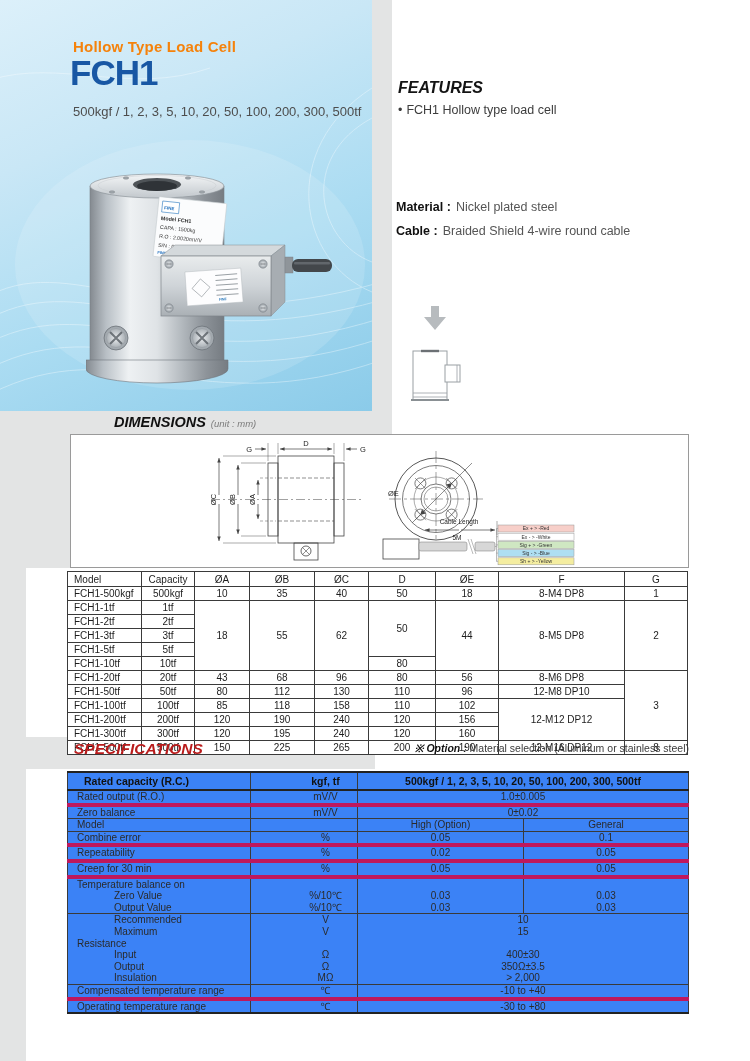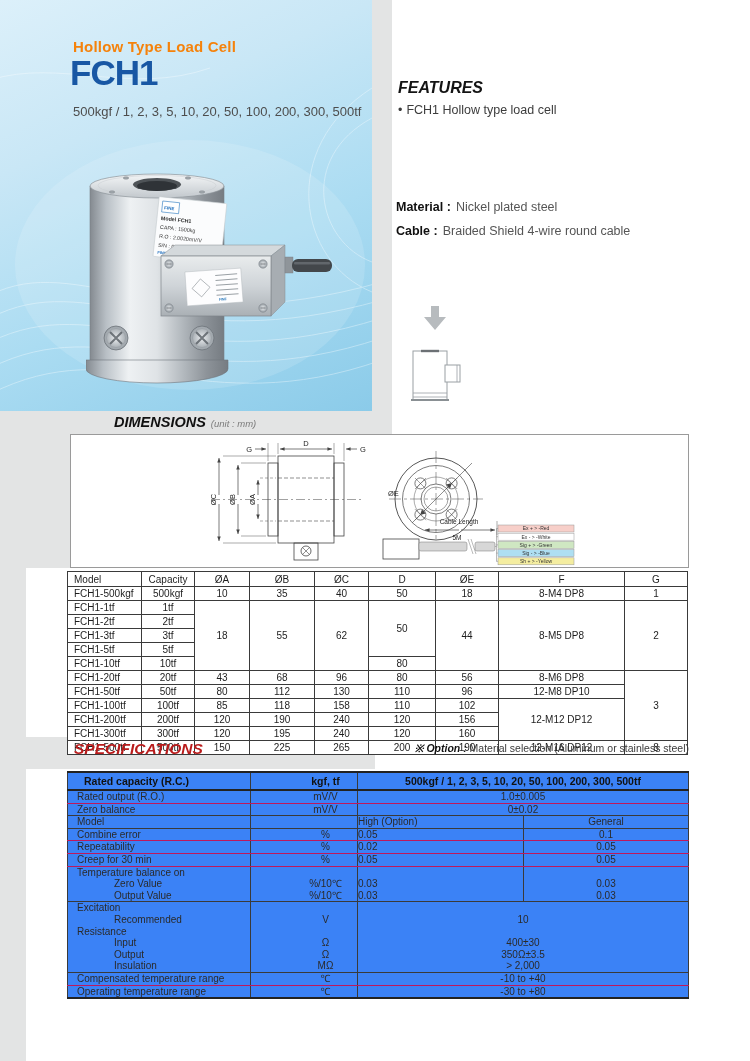--- a/index.html
+++ b/index.html
@@ -50,23 +50,23 @@
   #option-note b{color:#111;font-style:italic;}
   #spec-title{left:74px;top:740px;font-size:15.5px;font-weight:700;font-style:italic;color:#b91c1c;}
   #spec-table{left:67px;top:771px;border-collapse:collapse;table-layout:fixed;width:621px;background:#3b82f6;
       border-left:1px solid #3a3a3a;border-right:1px solid #3a3a3a;
       border-top:2px solid #222;}
   #spec-table td{font-size:10px;color:#2a2a2a;height:11.6px;line-height:11.6px;padding:0;overflow:hidden;white-space:nowrap;}
   #spec-table .lbl{text-align:left;padding-left:9px;border-right:1px solid #3a3a3a;}
   #spec-table .lbl.ind{padding-left:46px;}
   #spec-table .unit{text-align:center;border-right:1px solid #3a3a3a;padding-left:43px;}
   #spec-table .val{text-align:center;}
-  #spec-table .v1{border-right:1px solid #3a3a3a;}
+  #spec-table .v1{text-align:center;border-right:1px solid #3a3a3a;}
   #spec-table .v2{text-align:center;}
-  #spec-table tr.b-thin>td{border-bottom:1px solid #be185d;}
+  #spec-table tr.b-thin>td{border-bottom:4px solid #be185d;}
   #spec-table tr.b-heavy>td{border-bottom:1.5px solid #3a3a3a;}
   #spec-table tr.b-h2>td{border-bottom:2px solid #222;}
   #spec-table tr.head>td{font-weight:700;font-size:10.5px;height:16px;line-height:16px;color:#111;}
   #spec-table tr.head>td.lbl{padding-left:16px;}
 
   svg text{font-family:"Liberation Sans", sans-serif;}
 </style>
 </head>
 <body>
 
@@ -482,28 +482,28 @@
       <td class="v1">0.03</td>
       <td class="v2">0.03</td>
     </tr>
     <tr class="b-heavy">
       <td class="lbl ind">Output Value</td>
       <td class="unit">%/10℃</td>
       <td class="v1">0.03</td>
       <td class="v2">0.03</td>
     </tr>
     <tr>
-      <td class="lbl">Excitation</td>
-      <td class="unit"></td>
-      <td class="val" colspan="2"></td>
-    </tr>
-    <tr>
       <td class="lbl ind">Recommended</td>
       <td class="unit">V</td>
       <td class="val" colspan="2">10</td>
+    </tr>
+    <tr>
+      <td class="lbl ind">Maximum</td>
+      <td class="unit">V</td>
+      <td class="val" colspan="2">15</td>
     </tr>
     <tr>
       <td class="lbl">Resistance</td>
       <td class="unit"></td>
       <td class="val" colspan="2"></td>
     </tr>
     <tr>
       <td class="lbl ind">Input</td>
       <td class="unit">Ω</td>
       <td class="val" colspan="2">400±30</td>

